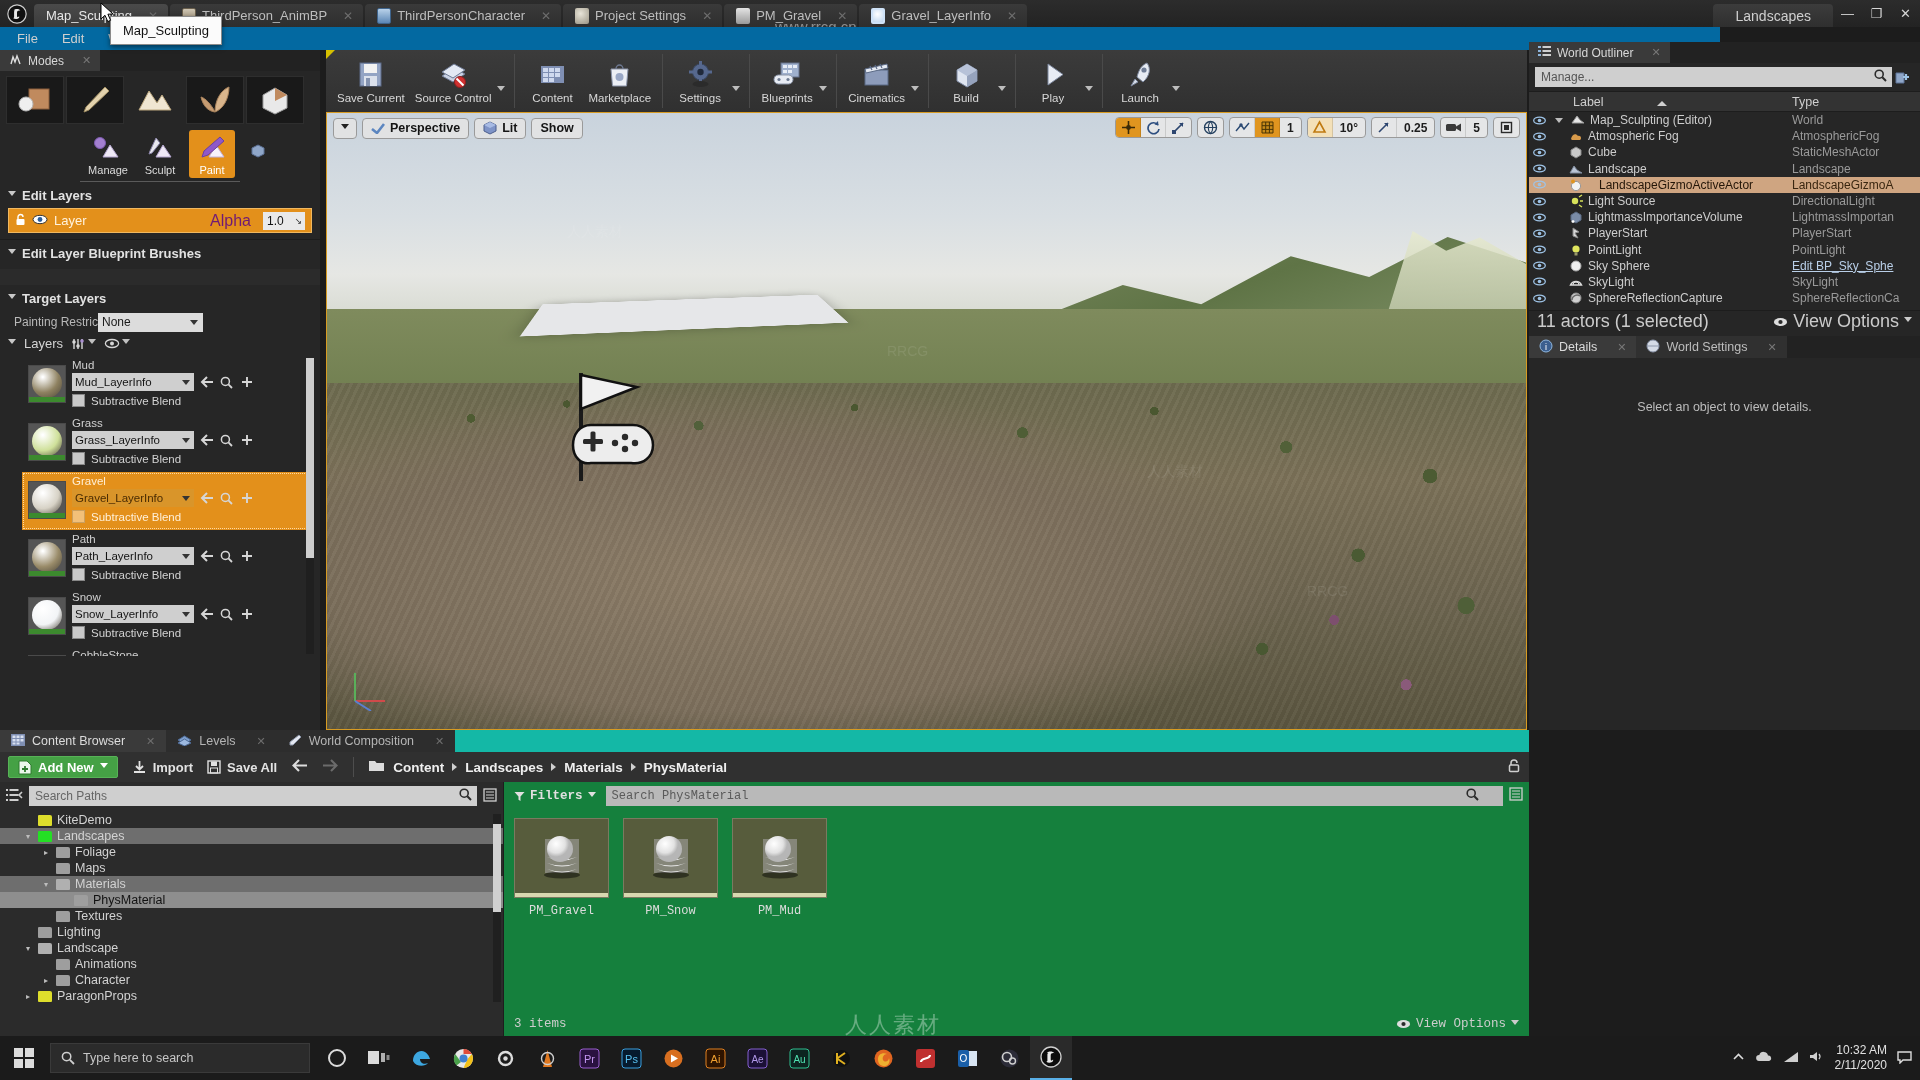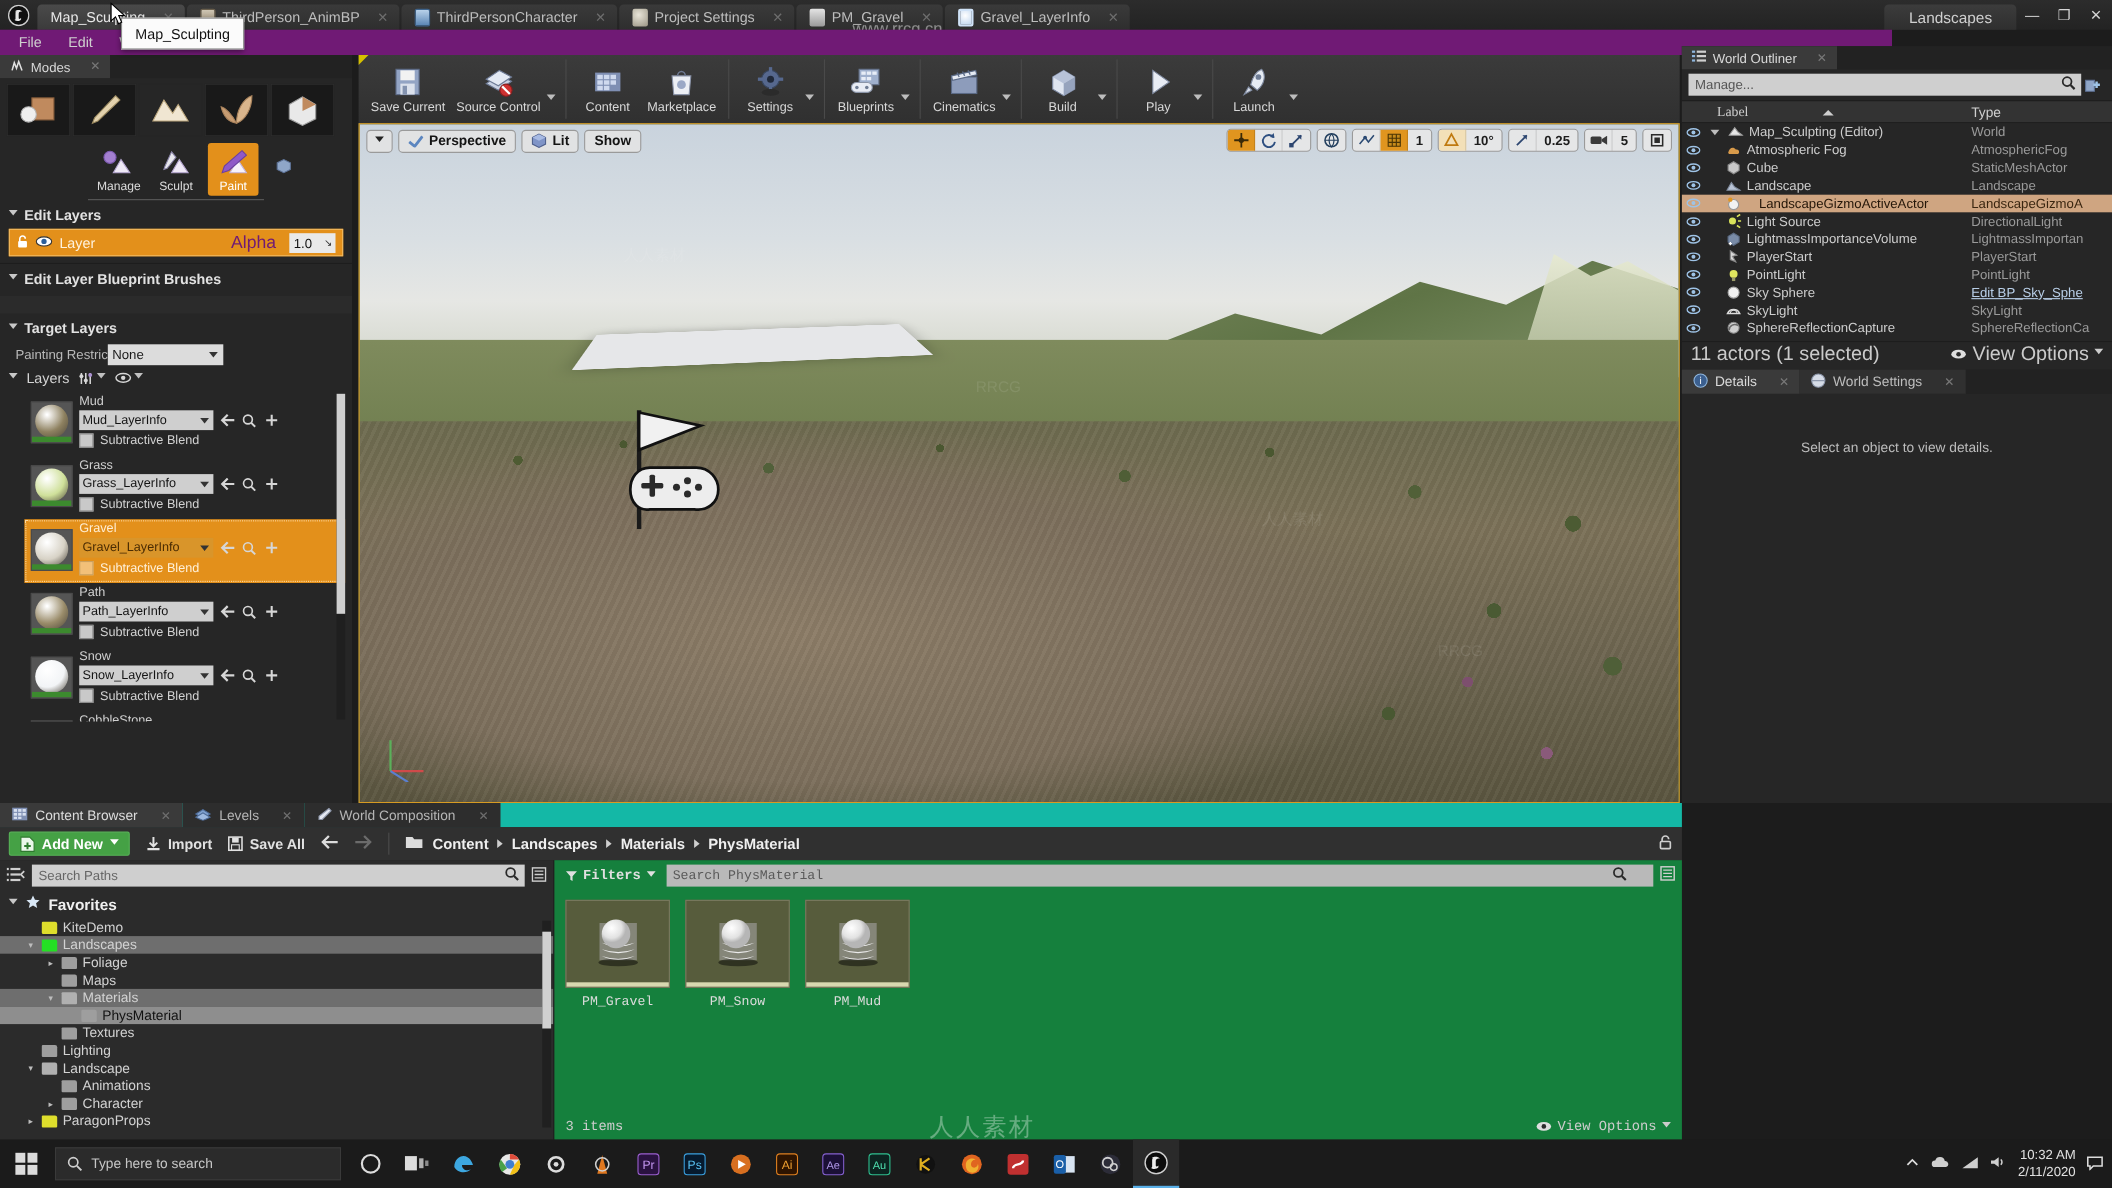--- a/index.html
+++ b/index.html
@@ -29,21 +29,21 @@
   .titlebar-right { display:flex; align-items:flex-end; height:27px; }
   .proj-tab { height:23px; display:flex; align-items:center; padding:0 22px;
     background:linear-gradient(180deg,#3c3c3c,#2f2f2f); color:#cfcfcf; font-size:14px;
     border-top-left-radius:4px; border-top-right-radius:4px; }
   .winbtns { display:flex; align-items:center; height:27px; }
   .winbtn { width:29px; height:24px; display:flex; align-items:center; justify-content:center;
     color:#d6d6d6; font-size:13px; }
 
   
   .menubar { position:absolute; left:0; top:27px; width:1720px; height:23px;
-    background:#701a75; display:flex; align-items:center; padding-left:6px; gap:2px; }
+    background:#0369a1; display:flex; align-items:center; padding-left:6px; gap:2px; }
   .menuitem { padding:2px 11px; font-size:13px; color:#cfcfcf; }
 
   
   .tooltip { position:absolute; left:110px; top:16px; background:#fbfbfb; color:#111;
     border:1px solid #8a8a8a; font-size:13px; padding:6px 12px; z-index:90;
     box-shadow:0 2px 5px rgba(0,0,0,.5); }
   .cursor { position:absolute; left:100px; top:2px; z-index:95; }
 
   
   .leftpanel { position:absolute; left:0; top:50px; width:320px; height:680px; background:#262626; }
@@ -198,21 +198,21 @@
 
   
   .rightpanel { position:absolute; left:1529px; top:42px; width:391px; height:688px; background:#262626; }
   .ro-search { margin:4px 6px; height:20px; display:flex; align-items:center; }
   .ro-searchbox { flex:1; height:20px; background:#cfcfcf; color:#555; font-size:12px;
     display:flex; align-items:center; padding:0 6px; position:relative; }
   .ro-searchbox .mag { position:absolute; right:5px; }
   .ro-addbtn { width:22px; height:20px; display:flex; align-items:center; justify-content:center; }
   .ro-colhead { display:flex; height:21px; background:#333; align-items:center;
     border-top:1px solid #1d1d1d; border-bottom:1px solid #1d1d1d; font-size:12.5px; color:#cfcfcf; }
-  .ro-colhead .c1 { flex:1; padding-left:32px; position:relative;font-family:Liberation Serif, serif; }
+  .ro-colhead .c1 { flex:1; padding-left:44px; position:relative; }
   .ro-colhead .c2 { width:128px; }
   .ro-row { display:flex; align-items:center; height:16.2px; font-size:12px; }
   .ro-row.sel { background:#cfa581; color:#241608; }
   .ro-eye { width:20px; display:flex; justify-content:center; color:#9ec3e6; }
   .ro-label { flex:1; display:flex; align-items:center; gap:5px; color:#cdcdcd; white-space:nowrap; }
   .ro-row.sel .ro-label { color:#241608;gap:16px; }
   .ro-type { width:128px; color:#9a9a9a; white-space:nowrap; overflow:hidden; font-size:12px; }
   .ro-row.sel .ro-type { color:#3a2610; }
   .ro-type.link { color:#b9cfe8; text-decoration:underline; }
   .ro-icon { width:14px; height:14px; display:inline-block; }
@@ -1397,29 +1397,20 @@
                   <path d="M8.3 8.3 L12 12" stroke="#2a2a2a" stroke-width="2"></path>
                 </svg>
             </span>
           </div>
           <span>
             <svg width="14" height="14" viewBox="0 0 14 14">
                 <rect x="1" y="1" width="12" height="12" fill="none" stroke="#cfcfcf" stroke-width="1.3"></rect>
                 <path d="M3 4 h8 M3 7 h8 M3 10 h8" stroke="#cfcfcf" stroke-width="1.2"></path>
               </svg>
           </span>
-        </div>
-        <div class="fav-head">
-          <i class="tri down"></i>
-          <span>
-            <svg width="14" height="14" viewBox="0 0 14 14">
-                <path d="M7 1 L8.8 5 L13 5.4 L9.8 8.2 L10.8 12.4 L7 10.1 L3.2 12.4 L4.2 8.2 L1 5.4 L5.2 5z" fill="#d9e7f5"></path>
-              </svg>
-          </span>
-          <span>Favorites</span>
         </div>
         <div class="tree">
           <div id="tree-nodes">
               <div class="tnode">
                 <span style="width:18px"></span>
                 <span class="tarrow"></span>
                 <span class="folder yellow"></span>
                 <span>KiteDemo</span>
               </div>
               <div class="tnode hl">

